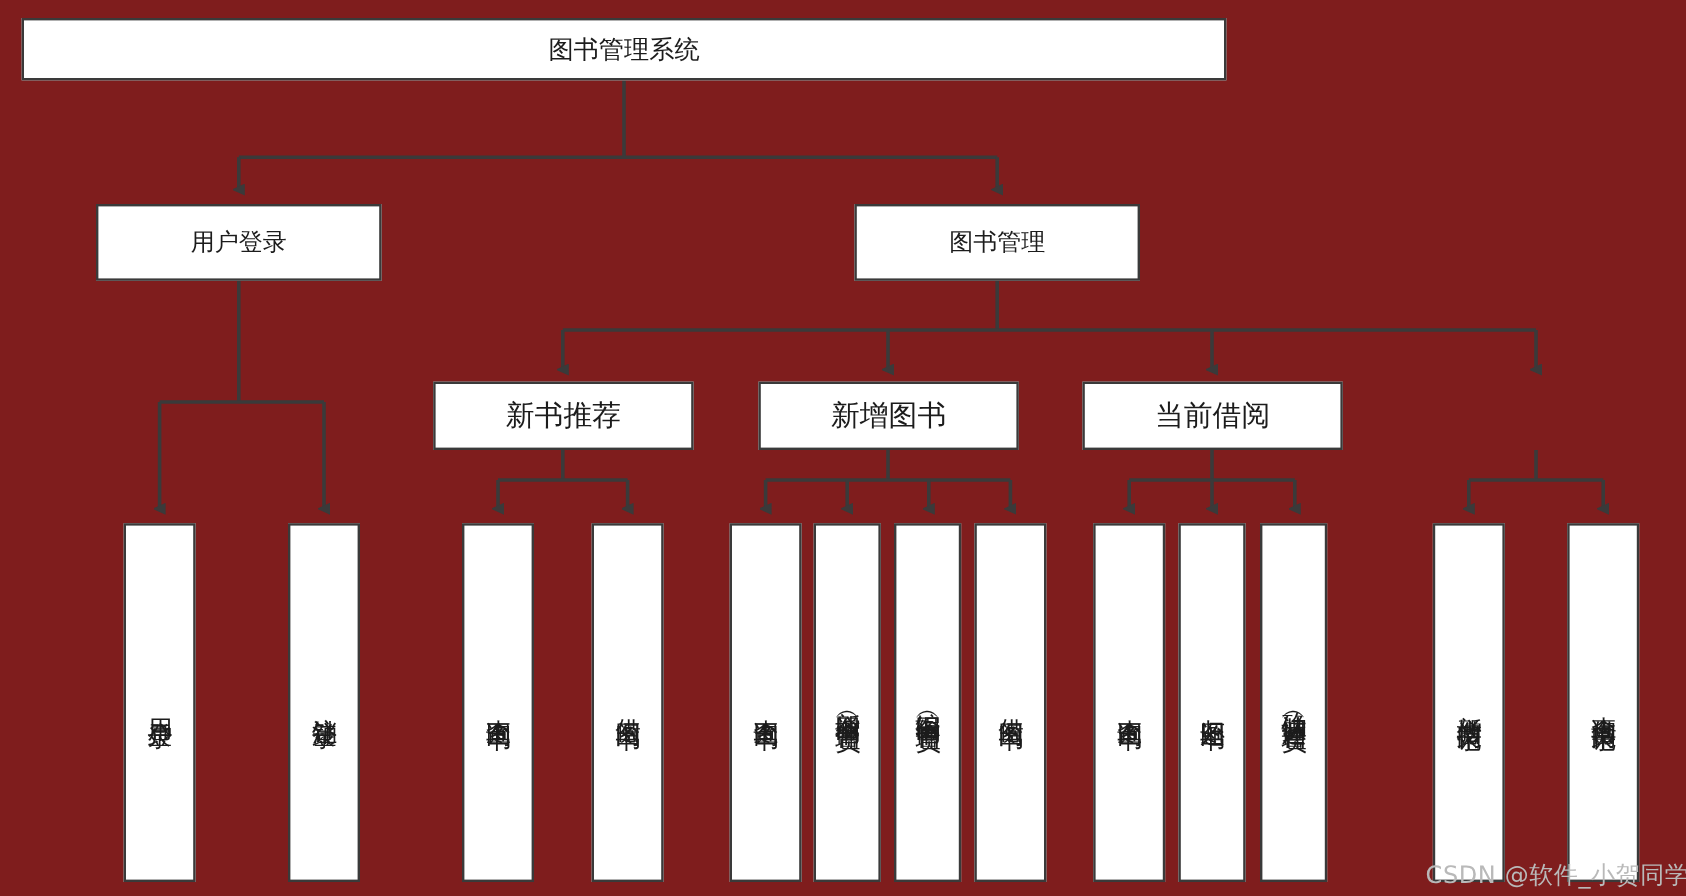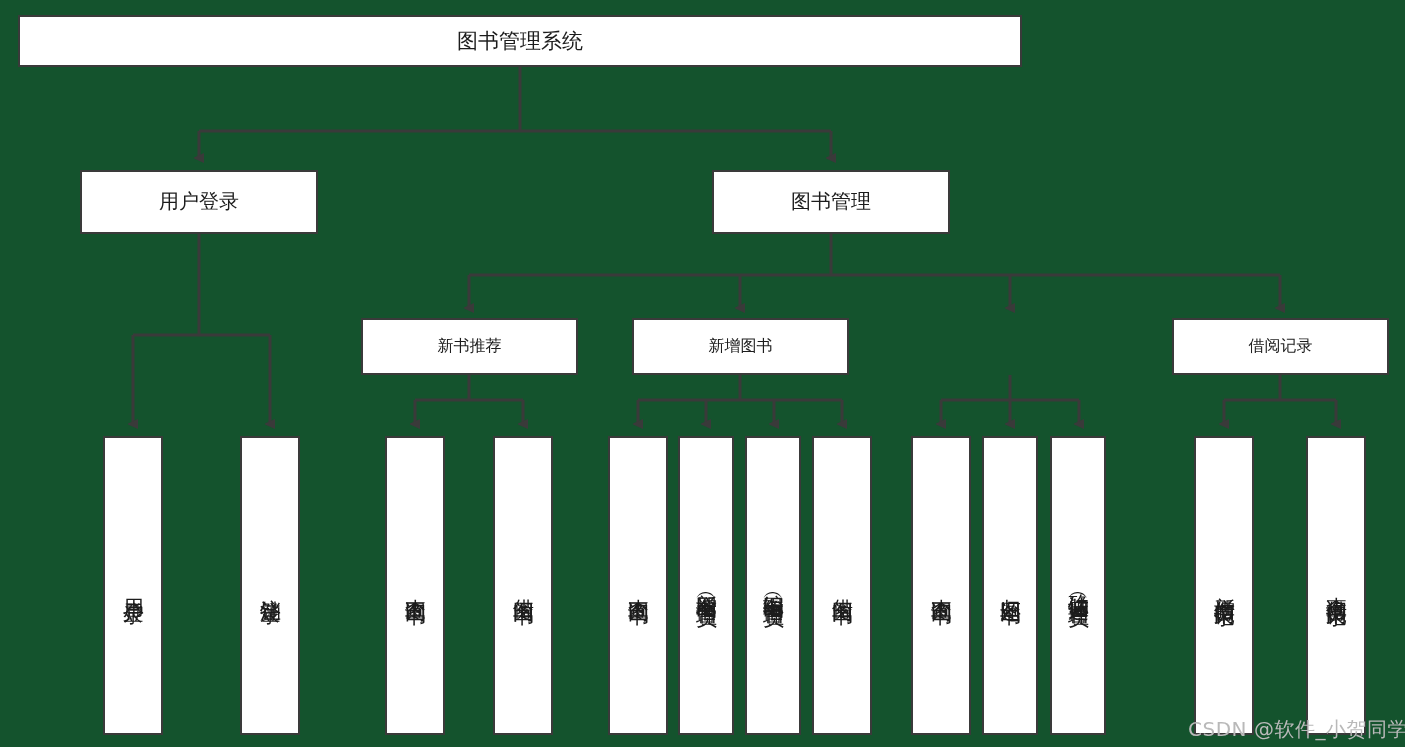--- a/index.html
+++ b/index.html
@@ -8,21 +8,21 @@
     padding: 0;
     background: #ffffff;
   }
   body {
     font-family: "DejaVu Sans", "Liberation Sans", sans-serif;
   }
   #canvas {
     position: relative;
     width: 1405px;
     height: 747px;
-    background: #14532d;
+    background: #7f1d1d;
     overflow: hidden;
   }
   svg.wires {
     position: absolute;
     left: 0;
     top: 0;
     width: 1405px;
     height: 747px;
     pointer-events: none;
   }
@@ -36,21 +36,21 @@
     justify-content: center;
     color: #1c1c1c;
     line-height: 1.18;
   }
   .node .label {
     display: block;
     text-align: center;
   }
   .node.root .label   { font-size: 21px; }
   .node.level2 .label { font-size: 20px; }
-  .node.level3 .label { font-size: 16px; }
+  .node.level3 .label { font-size: 24px; }
   .node.leaf {
     align-items: center;
     justify-content: center;
     padding: 6px 0;
   }
   .node.leaf .label {
     writing-mode: vertical-rl;
     text-orientation: upright;
     font-size: 21px;
     letter-spacing: 2px;
@@ -130,22 +130,22 @@
   <div class="node level2" style="left:712px; top:170px; width:238px; height:64px;justify-content:center;">
     <span class="label">图书管理</span>
   </div>
 
   <div class="node level3" style="left:361px; top:318px; width:217px; height:57px;">
     <span class="label">新书推荐</span>
   </div>
   <div class="node level3" style="left:632px; top:318px; width:217px; height:57px;">
     <span class="label">新增图书</span>
   </div>
-  <div class="node level3" style="left:1172px; top:318px; width:217px; height:57px;">
-    <span class="label">借阅记录</span>
+  <div class="node level3" style="left:902px; top:318px; width:217px; height:57px;">
+    <span class="label">当前借阅</span>
   </div>
 
   <div class="node leaf" style="left:103px; top:436px; width:60px; height:299px;">
     <span class="label">用户登录</span>
   </div>
   <div class="node leaf" style="left:240px; top:436px; width:60px; height:299px;">
     <span class="label">注销登录</span>
   </div>
 
   <div class="node leaf" style="left:385px; top:436px; width:60px; height:299px;">

